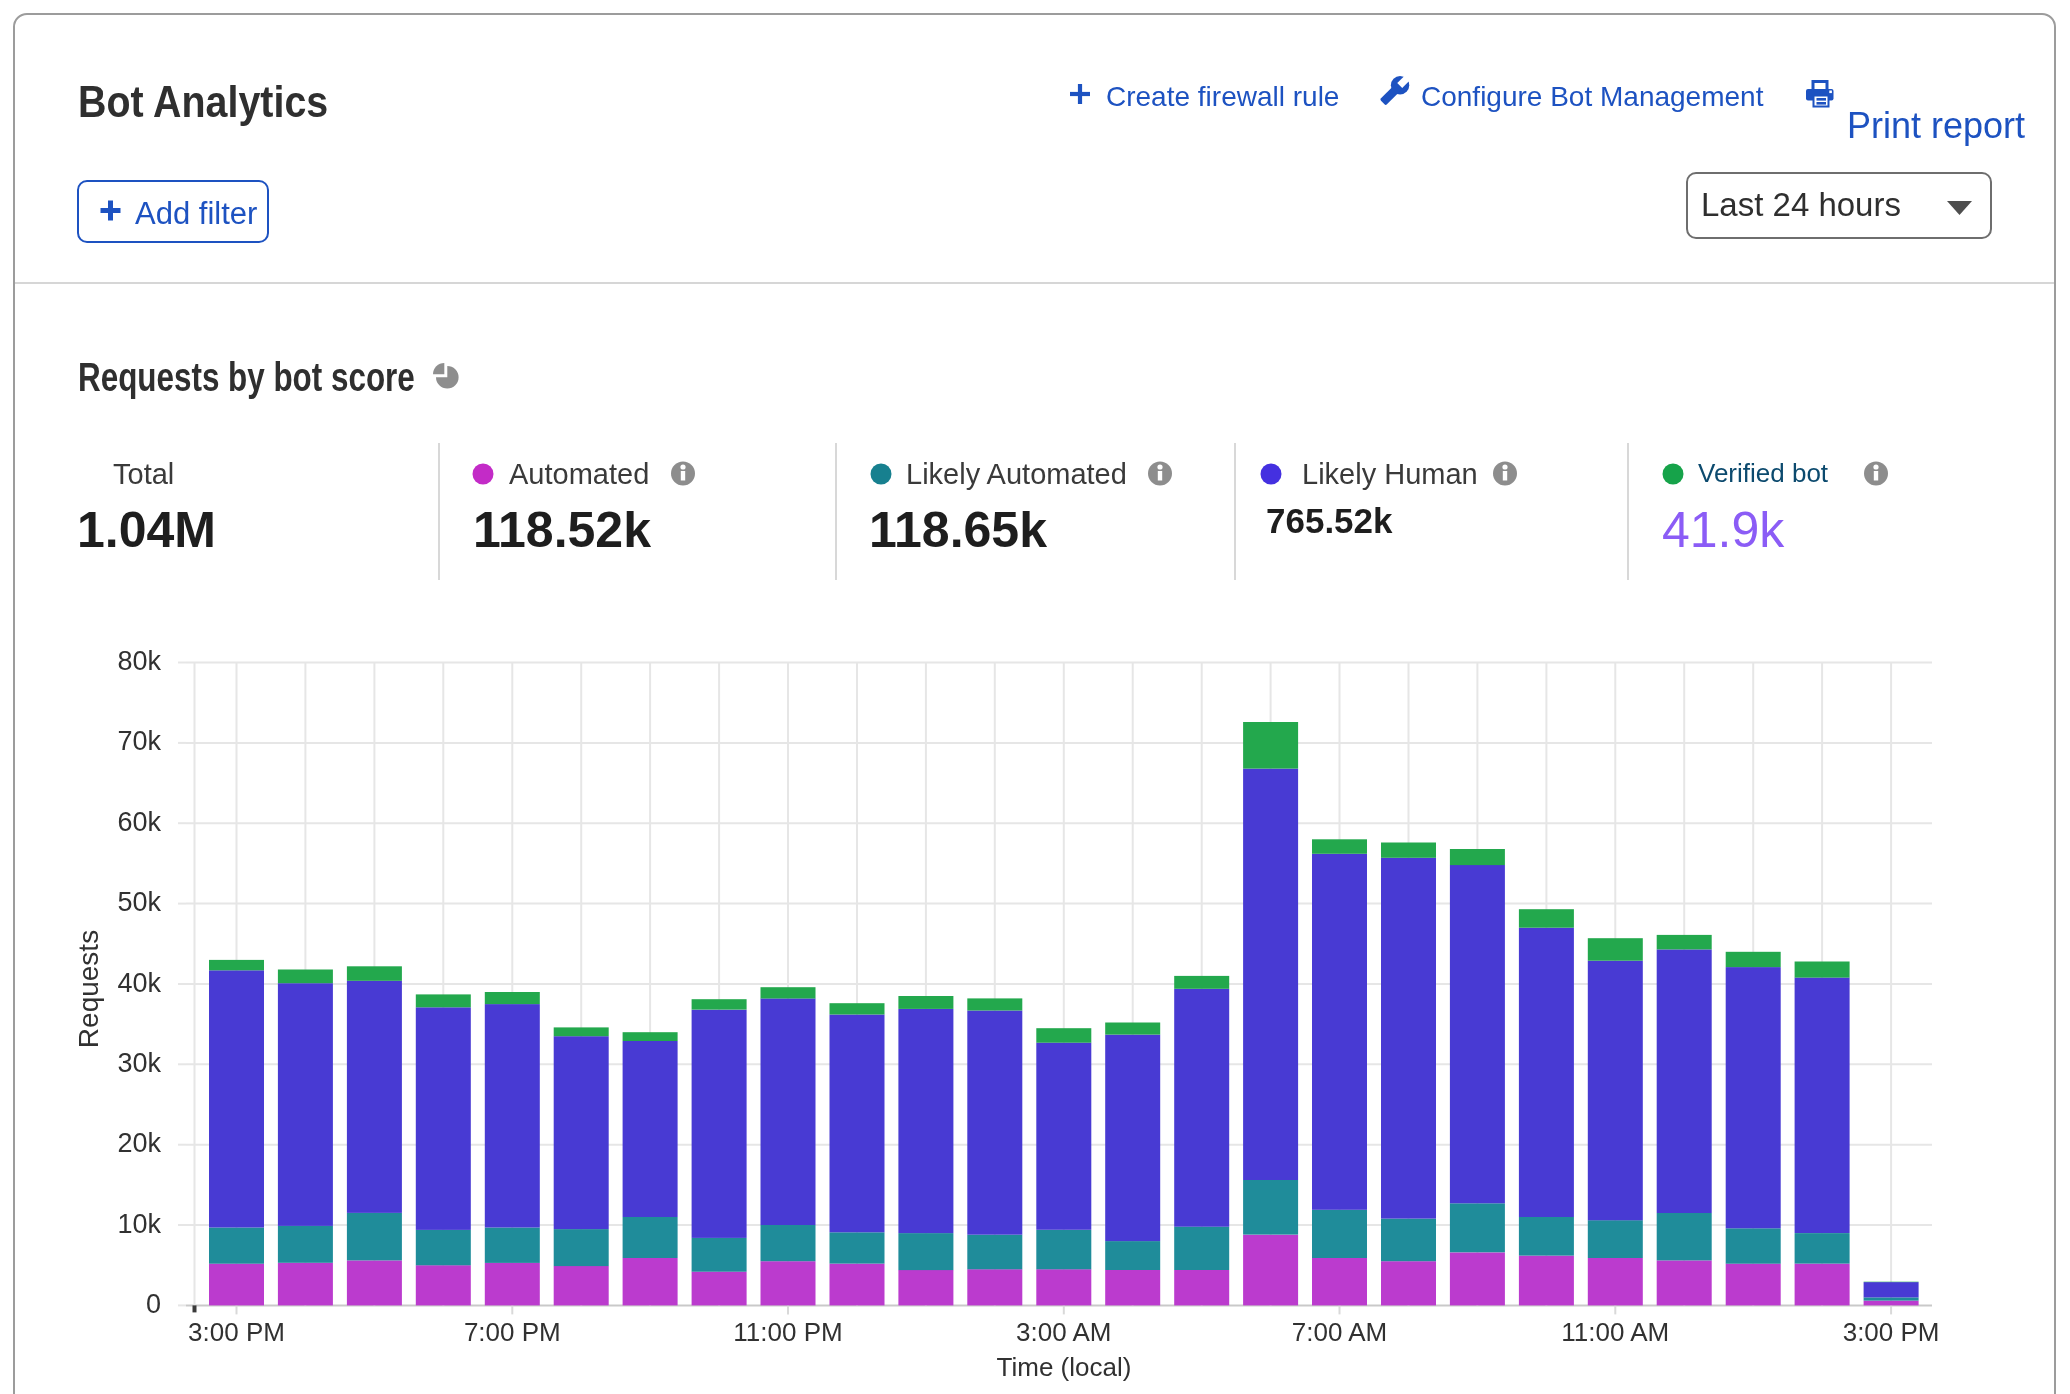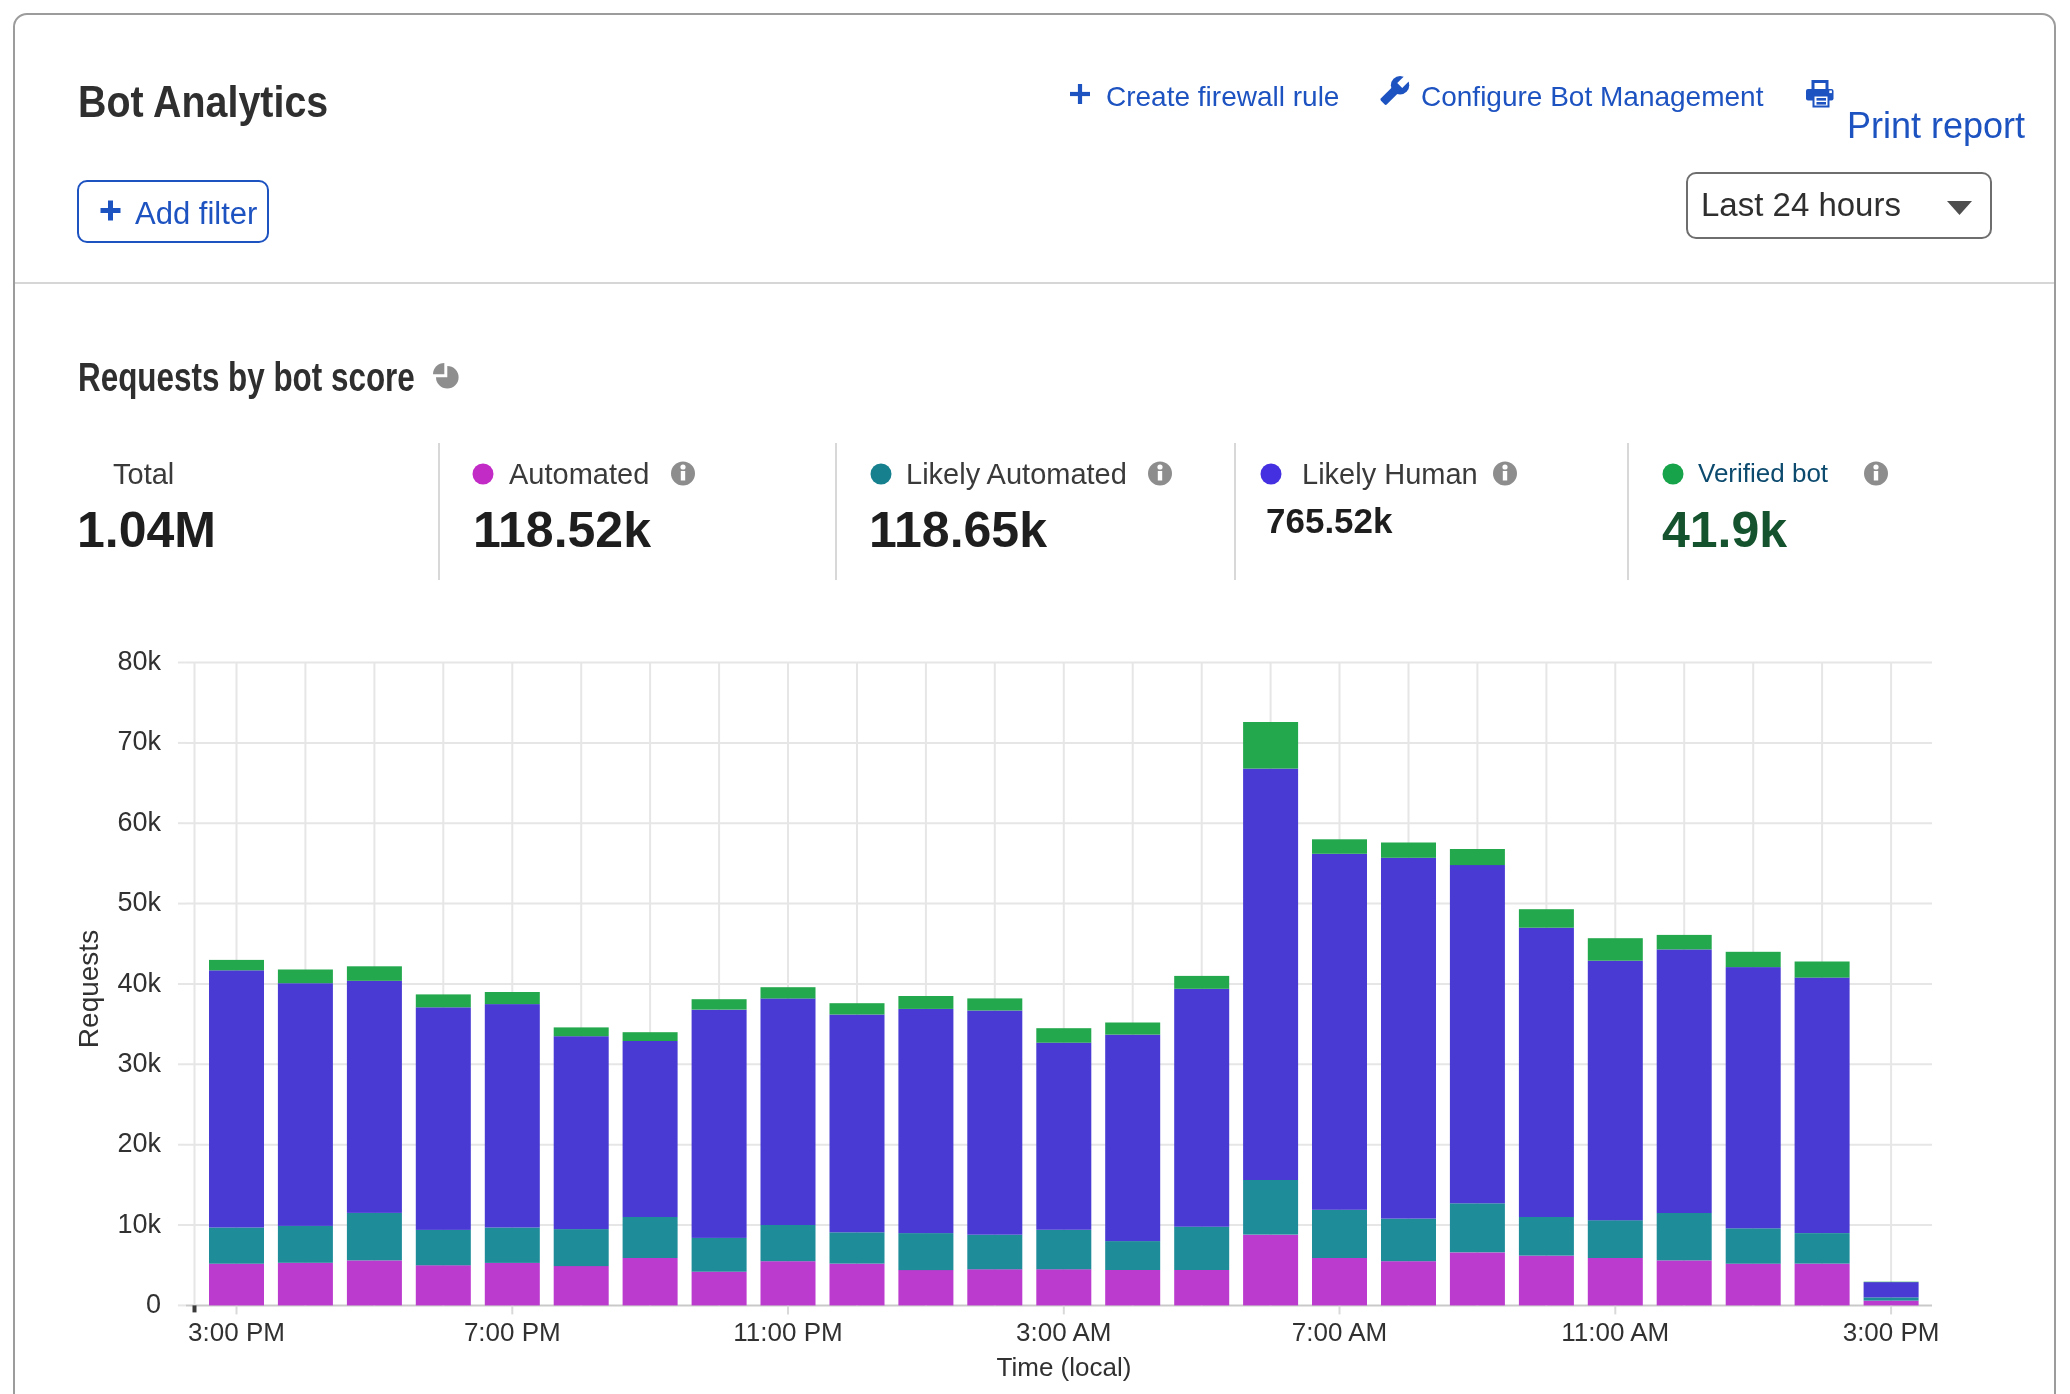--- a/index.html
+++ b/index.html
@@ -26,21 +26,21 @@
 <div class="abs" style="left:78px;top:458px;font-size:29px;color:#3a3a3a;margin-left:35px;">Total</div>
 <div class="abs" style="left:509px;top:458px;font-size:29px;color:#3a3a3a;">Automated</div>
 <div class="abs" style="left:906px;top:458px;font-size:29px;color:#3a3a3a;">Likely Automated</div>
 <div class="abs" style="left:1302px;top:458px;font-size:29px;color:#3a3a3a;text-align:right;">Likely Human</div>
 <div class="abs" style="left:1698px;top:458px;font-size:26px;color:#0c4a6e;">Verified bot</div>
 
 <div class="abs" style="left:77px;top:501px;font-size:50px;font-weight:bold;color:#1e1e1e;letter-spacing:0px;">1.04M</div>
 <div class="abs" style="left:473px;top:501px;font-size:50px;font-weight:bold;color:#1e1e1e;letter-spacing:0px;">118.52k</div>
 <div class="abs" style="left:869px;top:501px;font-size:50px;font-weight:bold;color:#1e1e1e;letter-spacing:0px;">118.65k</div>
 <div class="abs" style="left:1266px;top:501px;font-size:35px;font-weight:bold;color:#1e1e1e;letter-spacing:0px;">765.52k</div>
-<div class="abs" style="left:1662px;top:501px;font-size:50px;font-weight:bold;color:#14532d;letter-spacing:0px;">41.9k</div>
+<div class="abs" style="left:1662px;top:501px;font-size:50px;font-weight:normal;color:#8b5cf6;letter-spacing:0px;">41.9k</div>
 
 <div class="abs" style="left:438px;top:443px;width:2px;height:137px;background:#d8d8d8;"></div>
 <div class="abs" style="left:835px;top:443px;width:2px;height:137px;background:#d8d8d8;"></div>
 <div class="abs" style="left:1234px;top:443px;width:2px;height:137px;background:#d8d8d8;"></div>
 <div class="abs" style="left:1627px;top:443px;width:2px;height:137px;background:#d8d8d8;"></div>
 
 <svg class="abs" style="left:0;top:0;" width="2070" height="1394" viewBox="0 0 2070 1394">
 <g fill="#8e8e8e">
       <path d="M447.3 377.3 L447.3 366.0 A11.3 11.3 0 1 1 436.0 377.3 Z"></path>
       <path d="M444.3 374.3 L433.0 374.3 A11.3 11.3 0 0 1 444.3 363.0 Z"></path>

